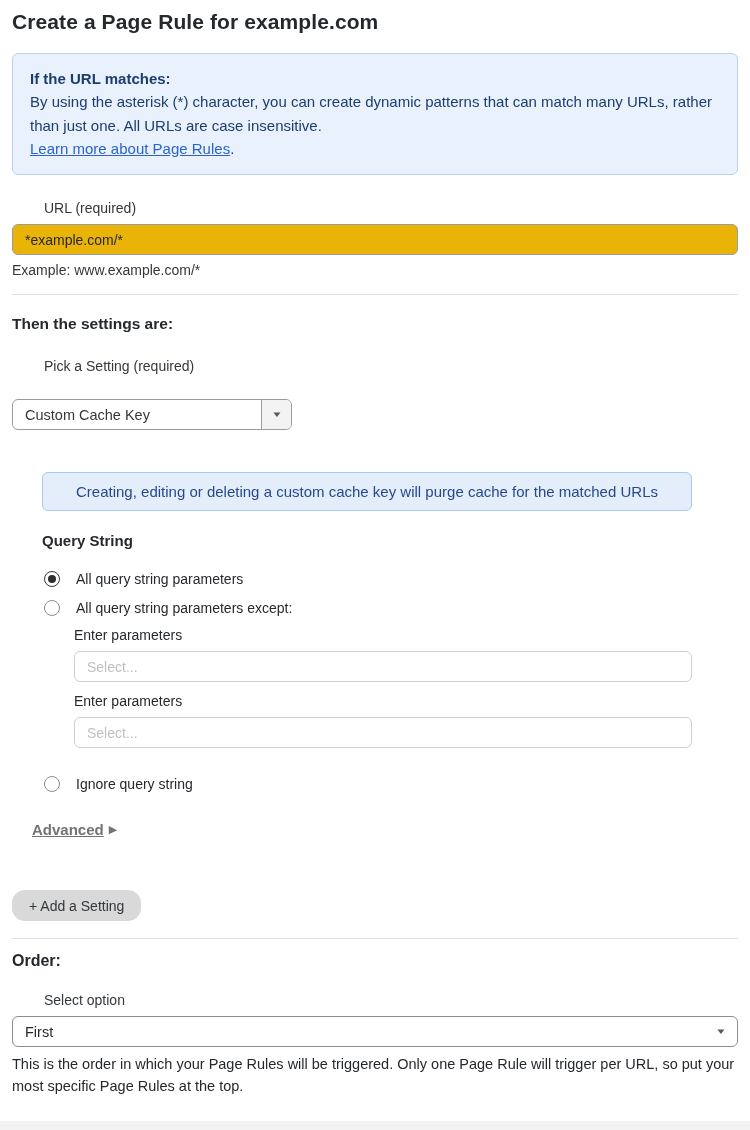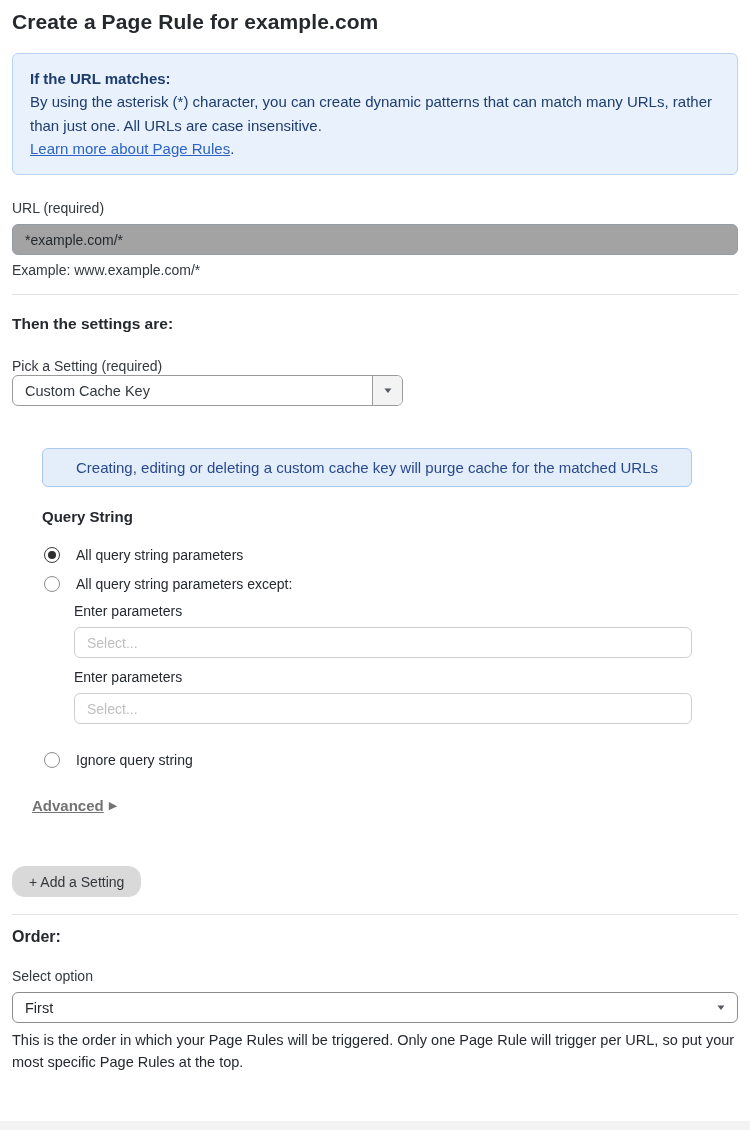--- a/index.html
+++ b/index.html
@@ -7,33 +7,33 @@
     font-family:"Liberation Sans","DejaVu Sans",sans-serif; color:#25292e; }
   .page { padding:10px 12px 0 12px; position:relative; height:1130px; }
 
   .page-title { font-size:21px; font-weight:700; color:#25292e; letter-spacing:.1px; }
 
   .info-box { margin-top:19px; background:#e8f1fc; border:1px solid #b9d4f2;
     border-radius:6px; padding:13px 17px 14px 17px; color:#1d3d6f; font-size:15px; line-height:1.55; }
   .info-box .info-heading { font-weight:700; }
   .info-link { color:#2d63c8; text-decoration:underline; cursor:pointer; }
 
-  .field-label { margin-top:25px; font-size:14px; color:#33383d; }
-  .url-input { margin-top:8px; width:726px; height:31px; background:#a3a3a3;
+  .field-label { margin-top:25px; font-size:14px; color:#33383d;margin-left:32px; }
+  .url-input { margin-top:8px; width:726px; height:31px; background:#eab308;
     border:1px solid #959ca5; border-radius:6px; padding:0 12px; font-size:14px;
     color:#25292e; font-family:inherit; }
   .helper-text { margin-top:7px; font-size:14px; color:#33383d; }
 
   hr.divider { border:none; border-top:1px solid #e3e3e3; }
   .hr1 { margin-top:16px; }
   .hr2 { margin-top:17px; }
 
   .section-heading { margin-top:20px; font-size:15.5px; font-weight:700; color:#25292e; }
 
-  .setting-select-wrap { margin-top:1px; display:flex; width:391px; height:31px;
+  .setting-select-wrap { margin-top:25px; display:flex; width:280px; height:31px;
     border:1px solid #9b9b9b; border-radius:6px; overflow:hidden; background:#fff; cursor:pointer; }
   .setting-select-text { flex:1; display:flex; align-items:center; padding:0 12px;
     font-size:14.5px; color:#33383d; }
   .setting-select-arrow { width:30px; background:#f3f3f3; border-left:1px solid #9b9b9b;
     display:flex; align-items:center; justify-content:center; }
   .caret-down { font-size:8px; color:#555a60; transform:scaleX(1.5); }
 
   .notice-box { margin-top:42px; margin-left:30px; width:650px; background:#e4eefb;
     border:1px solid #aac9ef; border-radius:6px; padding:10px 8px; font-size:15px;
     color:#27498c; text-align:center; }

